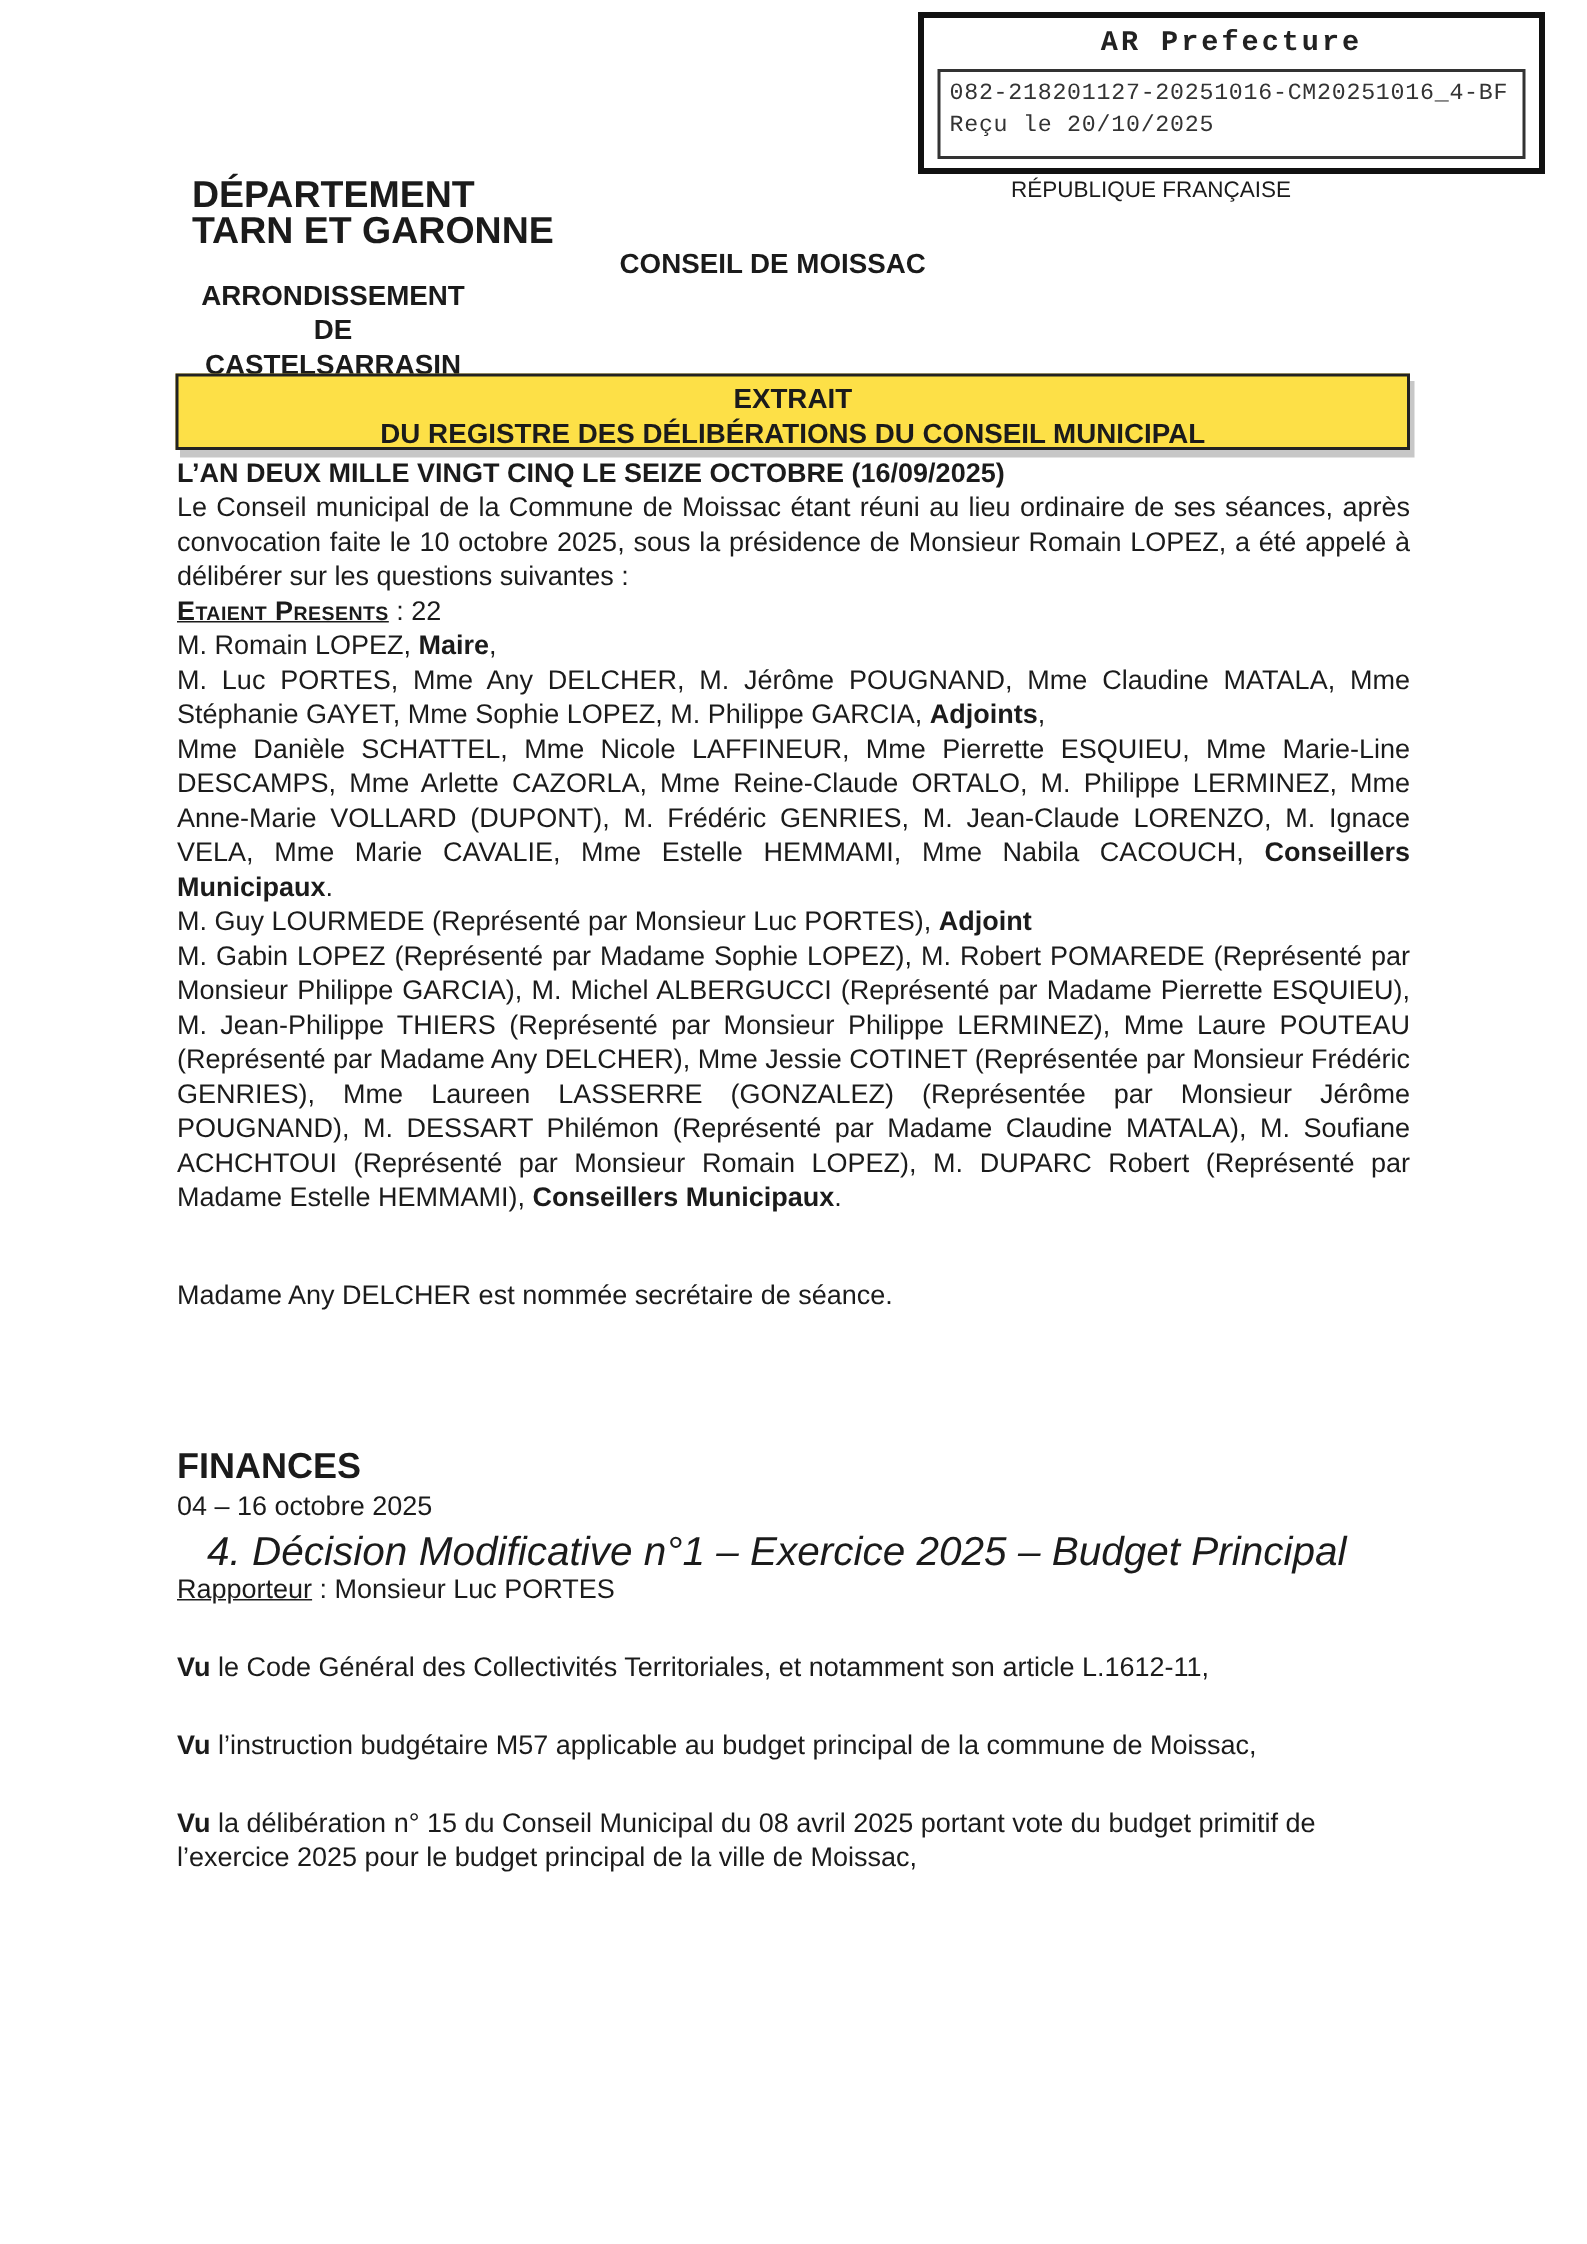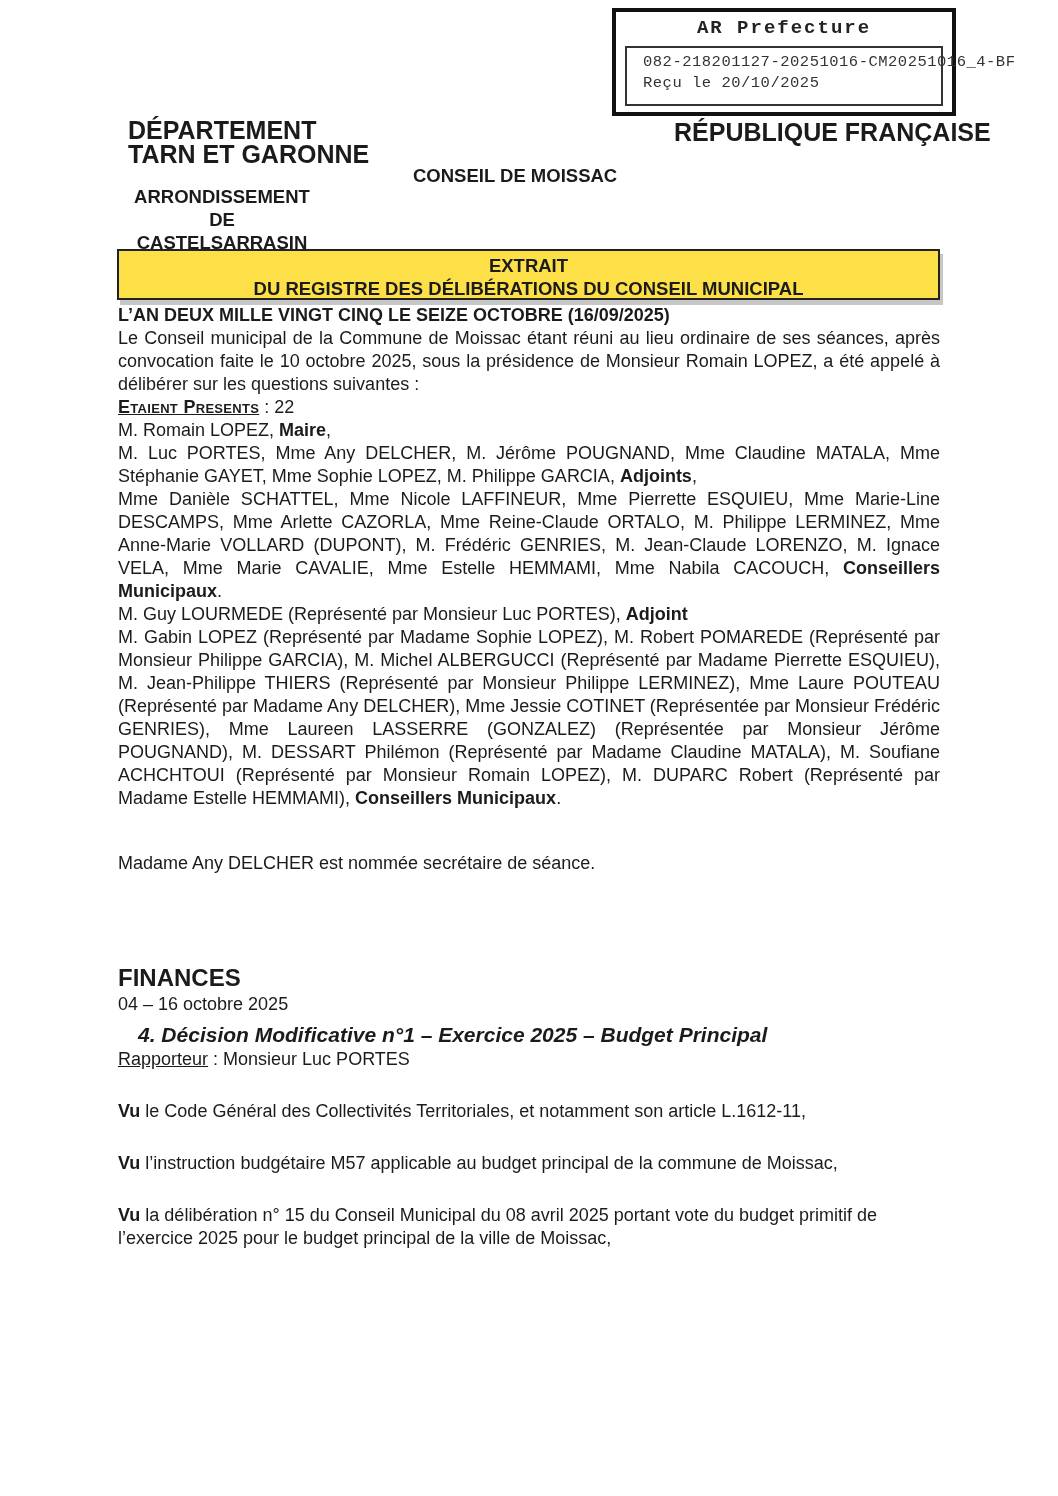--- a/index.html
+++ b/index.html
@@ -6,37 +6,37 @@
   .page{
     position:relative;
     width:1058px;height:1496px;
     background:#ffffff;
     font-family:"Liberation Sans","DejaVu Sans",sans-serif;
     color:#1b1b1b;
     overflow:hidden;
   }
   
   .ar-stamp{
-    position:absolute;left:612px;top:8px;width:344px;height:108px;
+    position:absolute;left:612px;top:8px;width:418px;height:108px;
     border:4px solid #111;background:#fff;box-sizing:border-box;
     font-family:"Liberation Mono","DejaVu Sans Mono",monospace;
   }
   .ar-title{
     text-align:center;font-weight:bold;font-size:19px;letter-spacing:2px;
     padding-top:5px;color:#222;
   }
   .ar-inner{
     position:absolute;left:9px;top:34px;right:9px;bottom:6px;
     border:2px solid #333;box-sizing:border-box;
-    padding:4px 16px;font-size:15.5px;line-height:21px;color:#333;
+    padding:4px 6px;font-size:15.5px;line-height:21px;color:#333;
     letter-spacing:0.5px;white-space:nowrap;
   }
   
   .dept{position:absolute;left:128px;top:118px;font-weight:bold;font-size:25px;line-height:24px;}
-  .republic{position:absolute;left:674px;top:118px;font-weight:bold;font-size:25px;}
+  .republic{position:absolute;left:674px;top:118px;font-weight:normal;font-size:15px;}
   .commune{position:absolute;left:413px;top:165px;font-weight:bold;font-size:18.5px;}
   .arrond{position:absolute;left:126px;top:185px;width:192px;text-align:center;font-weight:bold;font-size:18.5px;line-height:23px;}
   .extrait-box{
     position:absolute;left:117px;top:249px;width:823px;height:51px;
     border:2px solid #222;box-sizing:border-box;background:#fde047;
     text-align:center;font-weight:bold;font-size:18.5px;line-height:23px;
     padding-top:3px;
     box-shadow:3px 5px 0 rgba(130,130,130,0.45);
   }
   
@@ -47,21 +47,21 @@
   .doc-body p{margin:0;}
   .b{font-weight:bold;}
   .u{text-decoration:underline;}
   .sc{font-variant:small-caps;letter-spacing:0.3px;margin-top:40px;}
   .left{text-align:left;}
   .secretary{margin-top:42px !important;text-align:left;}
   .finances-title{margin-top:88px !important;font-size:24px;font-weight:bold;line-height:30px;text-align:left;}
   .finances-date{text-align:left;}
   .agenda-heading{
     margin-top:5px !important;padding-left:20px;
-    font-size:21px;font-weight:bold;font-style:italic;line-height:27px;text-align:left;
+    font-size:27px;font-weight:normal;font-style:italic;line-height:27px;text-align:left;
   }
   .rapporteur{text-align:left;}
   .vu{margin-top:29px !important;text-align:left;}
 </style>
 </head>
 <body>
 
 <div class="page">
 
   <div class="ar-stamp">

